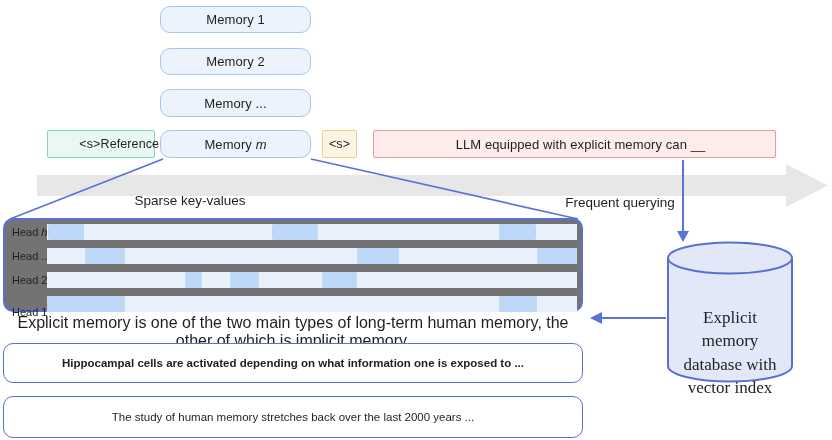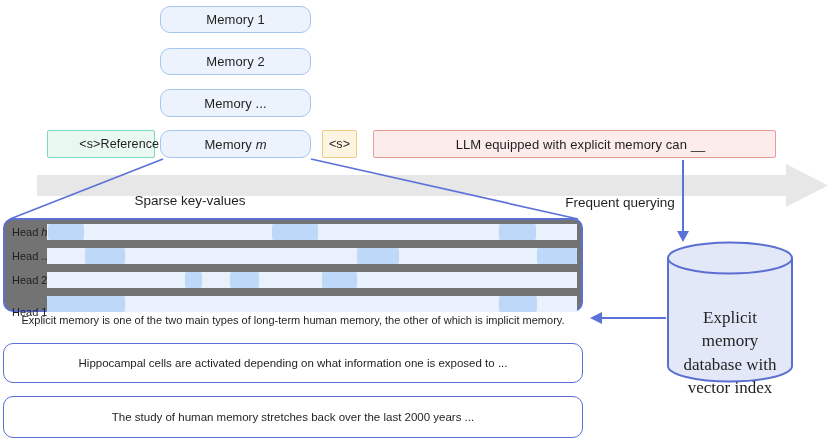--- a/index.html
+++ b/index.html
@@ -13,21 +13,21 @@
   .bos{background:#fdf5e1;border:1.5px solid #f2cc81;border-radius:2px;font-size:12.5px;}
   .llm{background:#fdecec;border:1.5px solid #ea9c98;border-radius:2px;padding-left:12px;}
   .flowlabel{position:absolute;z-index:2;font-size:13.5px;text-align:center;}
   .panel{position:absolute;left:3px;top:218px;width:580px;height:94px;background:#737373;
          border:2px solid #5b6fd4;border-radius:10px;box-sizing:border-box;z-index:2;}
   .headrow-label{position:absolute;left:7px;width:36px;font-size:11px;line-height:16px;
                  white-space:nowrap;z-index:2;}
   .track{position:absolute;left:42px;width:530px;height:16px;background:#e9f1fd;z-index:2;}
   .seg{position:absolute;top:0;height:100%;background:#bdd8f9;border-radius:2px;}
   .panel-sentence{position:absolute;left:0;top:94px;width:100%;text-align:center;
-                  font-size:11px;z-index:2;}
+                  font-size:16px;z-index:2;}
   .textbox{position:absolute;left:3px;width:580px;background:#fff;border:1.5px solid #5b6fd4;
            border-radius:10px;box-sizing:border-box;display:flex;align-items:center;
            justify-content:center;font-size:11.5px;z-index:2;}
   .dbtext{position:absolute;left:674px;top:306px;width:112px;text-align:center;
           font-size:17px;line-height:1.38;z-index:2;font-family:Liberation Serif, serif;}
   i{font-style:italic;}
 </style>
 </head>
 <body>
 
@@ -109,21 +109,21 @@
 
     <div class="headrow-label" style="top:76px;margin-top:8px;"><span>Head 1</span><i></i></div>
     <div class="track" style="top:76px;">
         <div class="seg" style="left: 0%; width: 14.7%;"></div>
         <div class="seg" style="left: 85.3%; width: 7.2%;"></div>
       </div>
 
     <div class="panel-sentence">Explicit memory is one of the two main types of long-term human memory, the other of which is implicit memory.</div>
   </div>
 
-  <div class="textbox" style="top:343px;height:40px;">
+  <div class="textbox" style="top:343px;height:40px;font-weight:bold;">
     <span>Hippocampal cells are activated depending on what information one is exposed to ...</span>
   </div>
   <div class="textbox" style="top:396px;height:42px;">
     <span>The study of human memory stretches back over the last 2000 years ...</span>
   </div>
 
   <div class="dbtext">Explicit memory database with vector index</div>
 
 </div>
 

